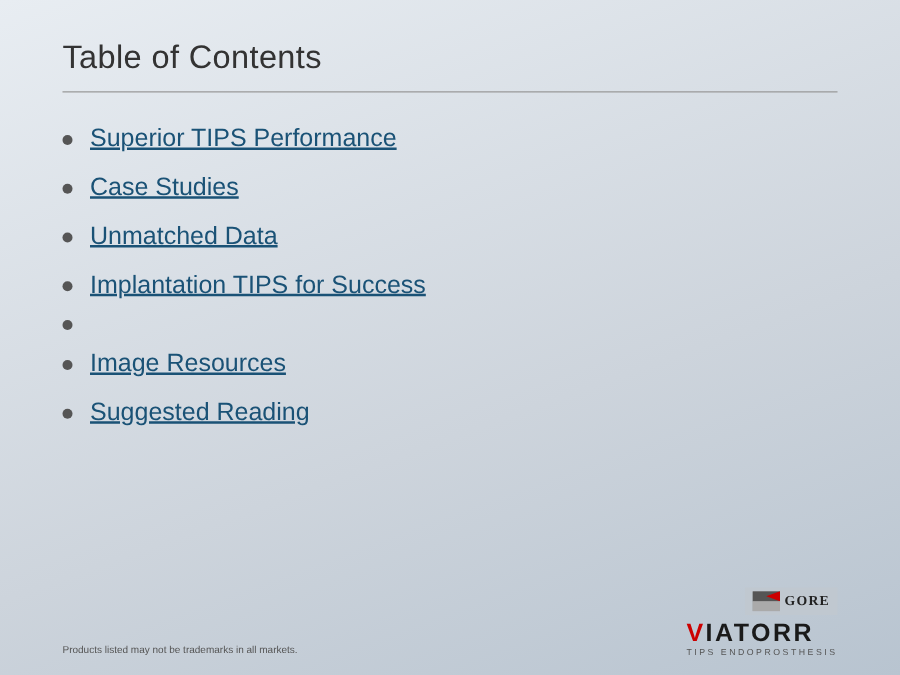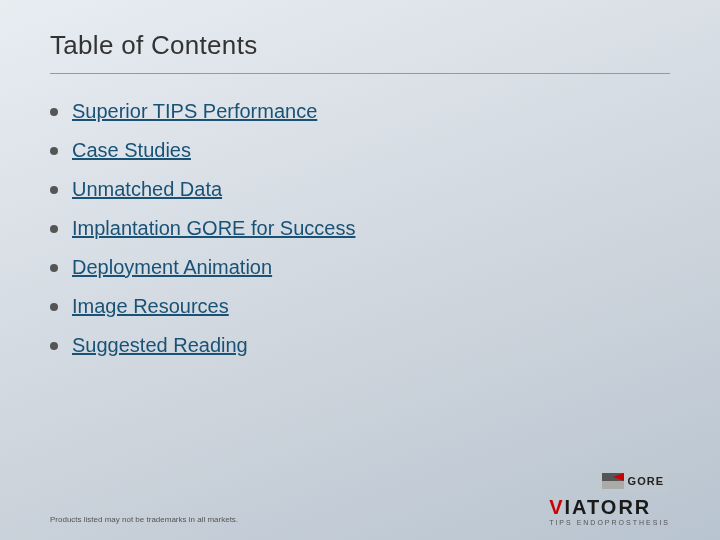--- a/index.html
+++ b/index.html
@@ -93,20 +93,21 @@
       background: #c0c8d0;
       padding: 3px 6px;
       margin-bottom: 4px;
     }
 
     .gore-logo-text {
       font-size: 11px;
       font-weight: bold;
       color: #222;
       letter-spacing: 1px;
+      font-family: Liberation Serif, serif;
     }
 
     .gore-flag {
       width: 22px;
       height: 16px;
       margin-right: 4px;
     }
 
     .viatorr-logo {
       display: flex;
@@ -145,25 +146,24 @@
       <li>
         <span class="bullet"></span>
         <span class="toc-link">Case Studies</span>
       </li>
       <li>
         <span class="bullet"></span>
         <span class="toc-link">Unmatched Data</span>
       </li>
       <li>
         <span class="bullet"></span>
-        <span class="toc-link">Implantation GORE for Success</span>
+        <span class="toc-link">Implantation TIPS for Success</span>
       </li>
       <li>
         <span class="bullet"></span>
-        <span class="toc-link">Deployment Animation</span>
       </li>
       <li>
         <span class="bullet"></span>
         <span class="toc-link">Image Resources</span>
       </li>
       <li>
         <span class="bullet"></span>
         <span class="toc-link">Suggested Reading</span>
       </li>
     </ul>

